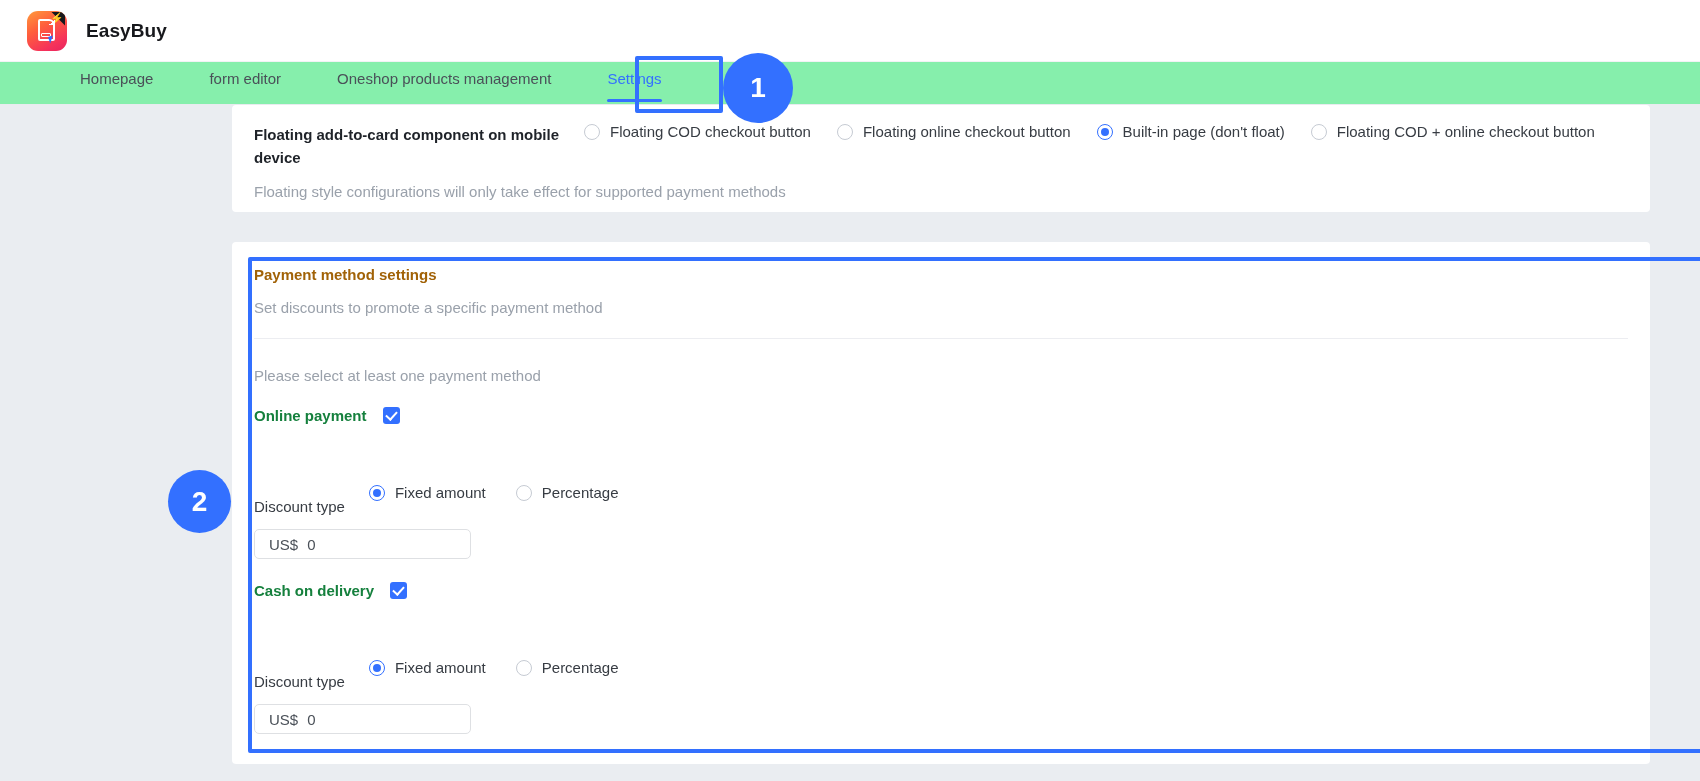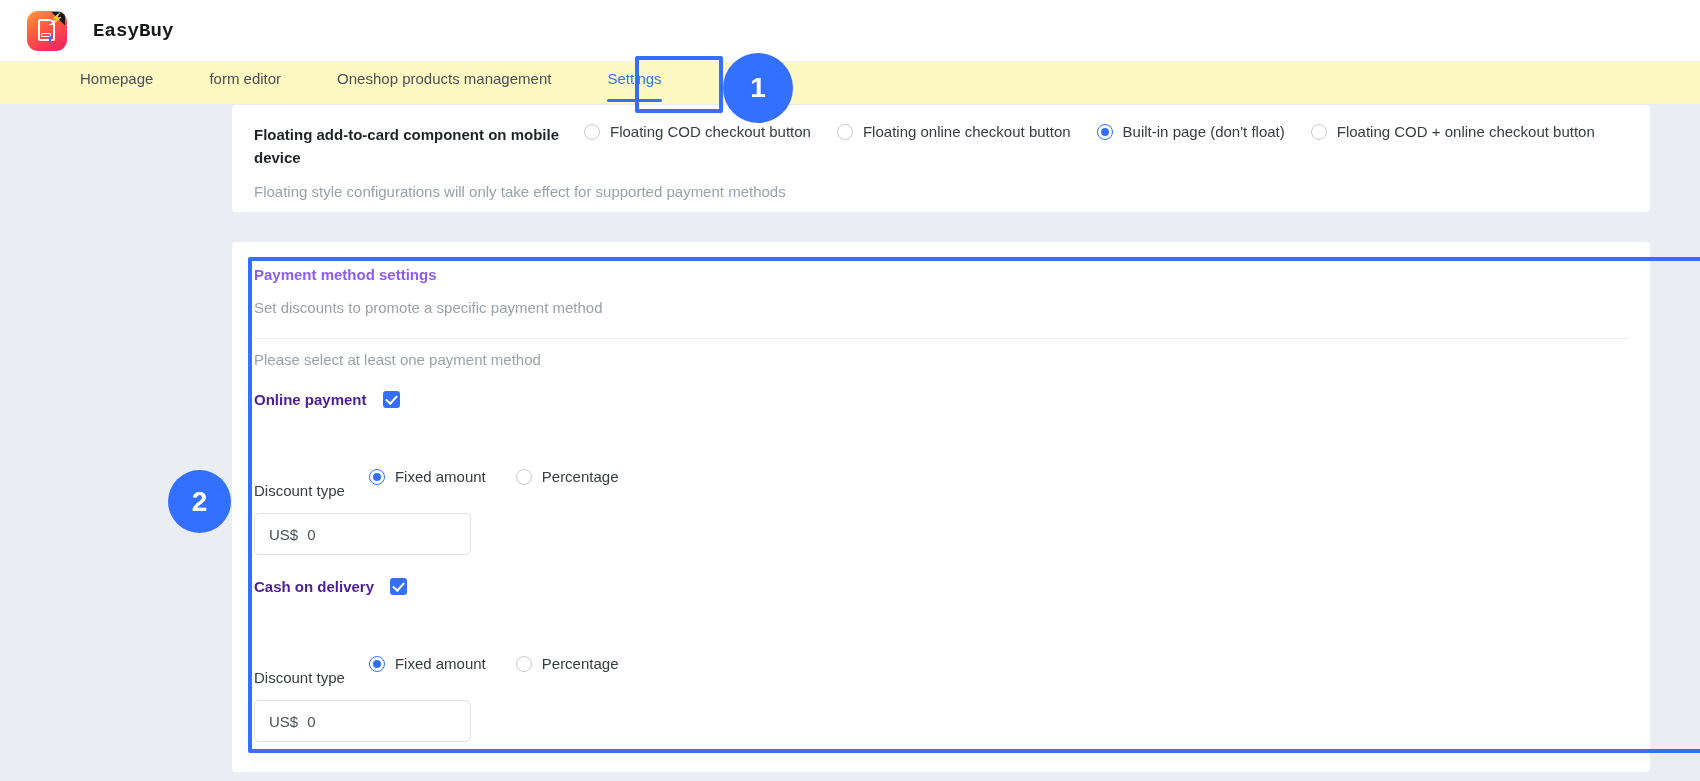--- a/index.html
+++ b/index.html
@@ -73,32 +73,31 @@
     clip-path: polygon(100% 0, 100% 100%, 0 0);
   }
   .logo .bolt {
     position: absolute;
     right: 3px; top: 2px;
     color: #ffd24d;
     font-size: 11px;
     line-height: 1;
   }
   .app-title {
-    margin-left: 26px;
+    margin-left: 19px;
     font-size: 19px;
     font-weight: 700;
     letter-spacing: .1px;
     color: #17181c;
-    font-family: Liberation Mono, monospace;
   }
 
   
   .tabstrip {
     height: 43px;
-    background: #fef9c3;
+    background: #86efac;
     display: flex;
     align-items: stretch;
     padding-left: 80px;
     border-bottom: 1px solid #e9ebef;
     position: relative;
   }
   .tab {
     display: flex;
     align-items: center;
     padding: 0 0 10px 0;
@@ -200,47 +199,47 @@
 
   
   .card-payment {
     margin-top: 30px;
     padding: 24px 22px 30px 22px;
     min-height: 510px;
   }
   .sec-title {
     font-size: 15px;
     font-weight: 700;
-    color: #8b5cf6;
+    color: #a16207;
   }
   .sec-sub {
     margin-top: 16px;
     font-size: 15px;
     color: #9aa1ab;
   }
   .divider {
     margin-top: 22px;
     height: 1px;
     background: #ecedf1;
   }
   .hint {
-    margin-top: 12px;
+    margin-top: 28px;
     font-size: 15px;
     color: #9aa1ab;
   }
 
   .method-row {
     margin-top: 23px;
     display: flex;
     align-items: center;
   }
   .method-label {
     font-size: 15px;
     font-weight: 700;
-    color: #4c1d95;
+    color: #15803d;
     margin-right: 16px;
   }
   .checkbox {
     width: 17px; height: 17px;
     border-radius: 3px;
     background: #3370ff;
     position: relative;
     flex: 0 0 auto;
     cursor: pointer;
   }
@@ -269,21 +268,21 @@
     font-size: 15px;
     color: #373c43;
     margin-right: 24px;
     margin-top: 48px;
   }
   .discount-row .opt { margin-right: 30px; margin-top: 20px; }
 
   .amount-input {
     margin-top: 14px;
     width: 217px;
-    height: 42px;
+    height: 30px;
     border: 1px solid #dee0e3;
     border-radius: 5px;
     background: #fff;
     display: flex;
     align-items: center;
     padding: 0 14px;
     cursor: text;
   }
   .amount-prefix {
     font-size: 15px;

